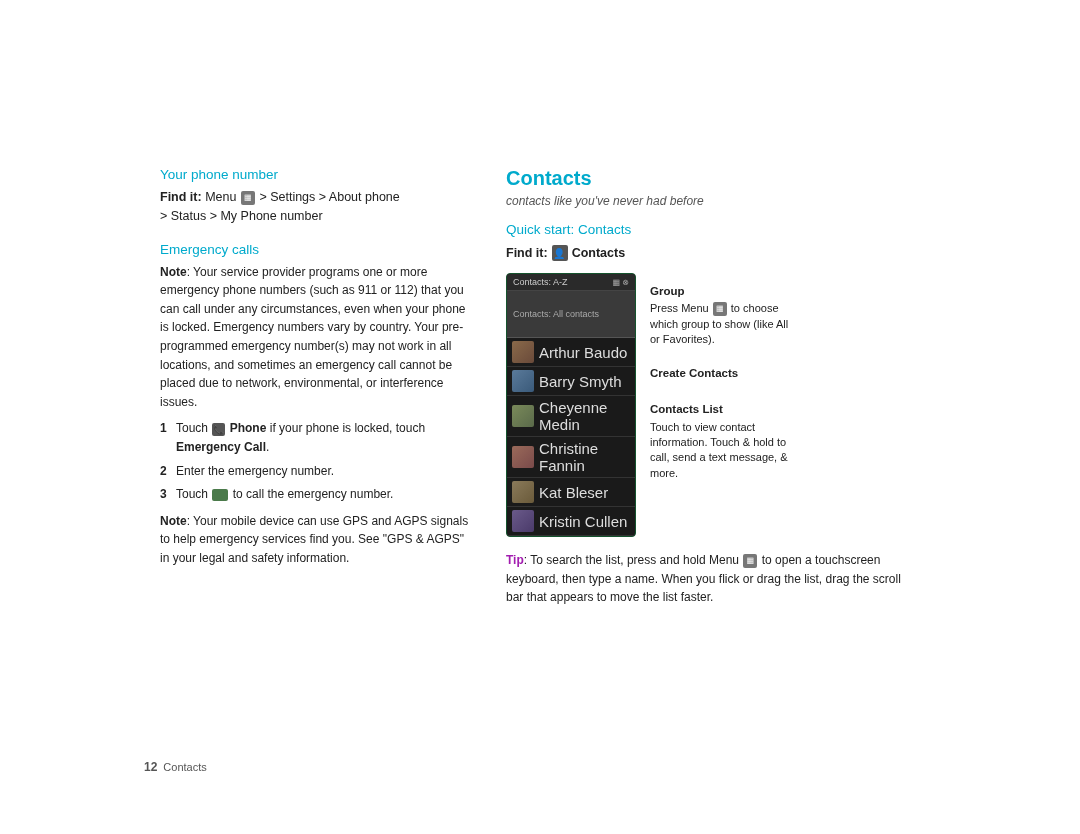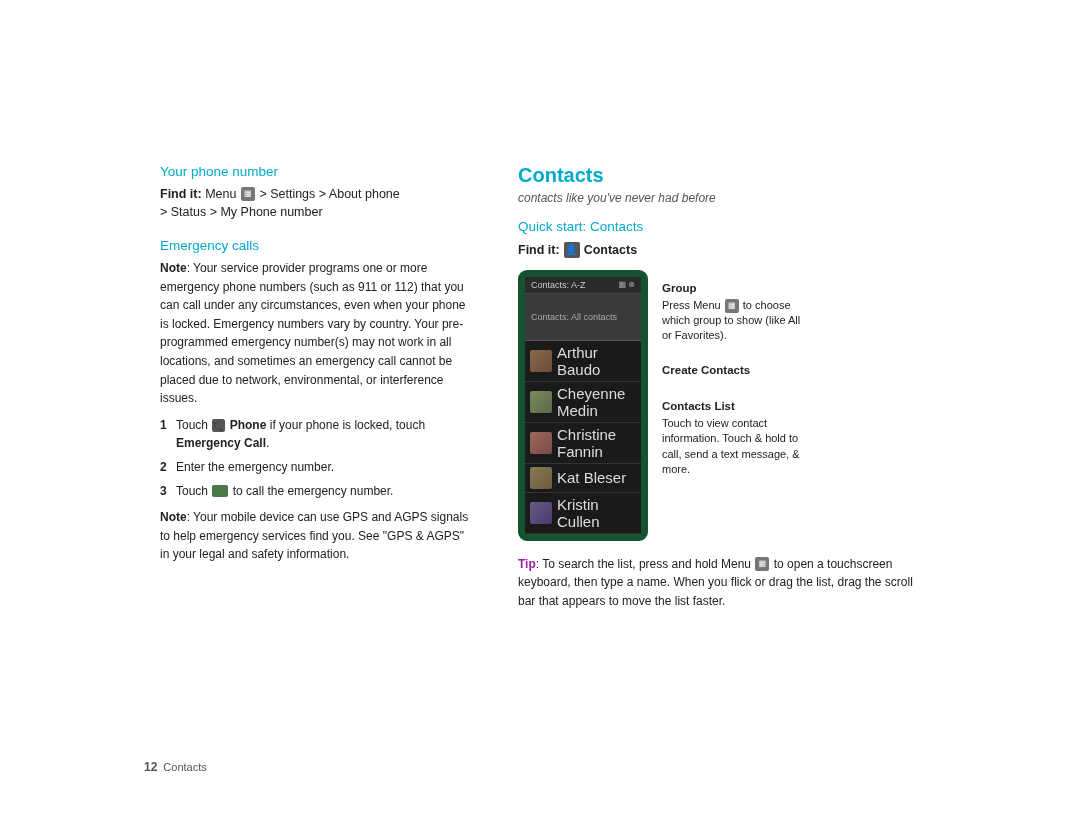--- a/index.html
+++ b/index.html
@@ -15,21 +15,21 @@
     .page {
       width: 1080px;
       height: 834px;
       display: flex;
       align-items: center;
       justify-content: center;
     }
     .content-area {
       width: 760px;
       display: flex;
-      gap: 48px;
+      gap: 36px;
       align-items: flex-start;
       margin-top: -60px;
       justify-content: space-between;
     }
     .left-col {
       width: 310px;
       flex-shrink: 0;
     }
     .right-col {
       flex: 1;
@@ -158,23 +158,23 @@
       vertical-align: middle;
     }
     .contacts-screenshot {
       display: flex;
       gap: 14px;
       align-items: flex-start;
     }
     .phone-screen {
       width: 130px;
       background: #1a1a1a;
-      border-radius: 9px;
+      border-radius: 4px;
       overflow: hidden;
-      border: 7px solid #14532d;
+      border: 1px solid #14532d;
     }
     .phone-header {
       background: #2a2a2a;
       padding: 3px 6px;
       display: flex;
       justify-content: space-between;
       align-items: center;
       border-bottom: 1px solid #444;
     }
     .phone-header-text {
@@ -335,20 +335,24 @@
             <span class="phone-header-text">Contacts: A-Z</span>
             <span class="phone-header-icons">▦ ⊗</span>
           </div>
           <div class="contacts-subtitle">Contacts: All contacts</div>
           <div class="phone-screen-inner">
             <div class="contact-item">
               <div class="contact-avatar a1"></div>
               <span class="contact-name">Arthur Baudo</span>
             </div>
             <div class="contact-item">
+              <div class="contact-avatar a2"></div>
+              <span class="contact-name">Barry Smyth</span>
+            </div>
+            <div class="contact-item">
               <div class="contact-avatar a3"></div>
               <span class="contact-name">Cheyenne Medin</span>
             </div>
             <div class="contact-item">
               <div class="contact-avatar a4"></div>
               <span class="contact-name">Christine Fannin</span>
             </div>
             <div class="contact-item">
               <div class="contact-avatar a6"></div>
               <span class="contact-name">Kat Bleser</span>

